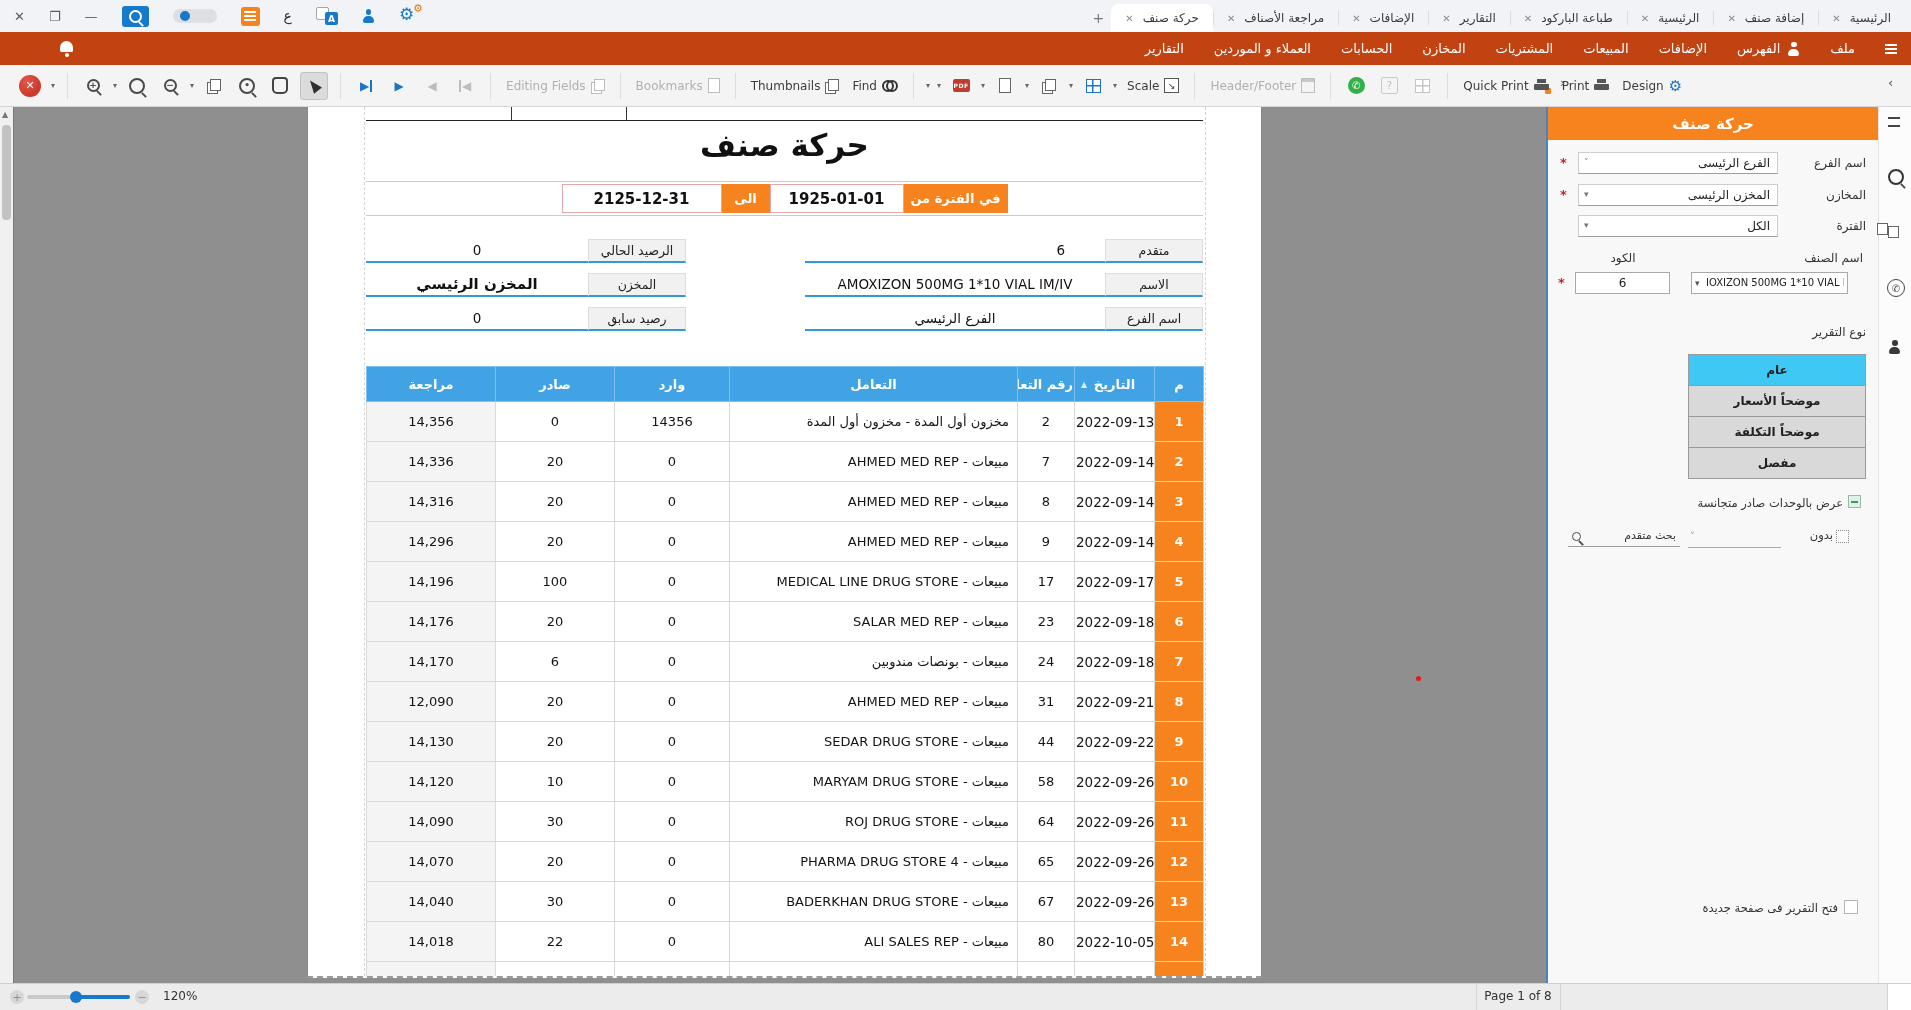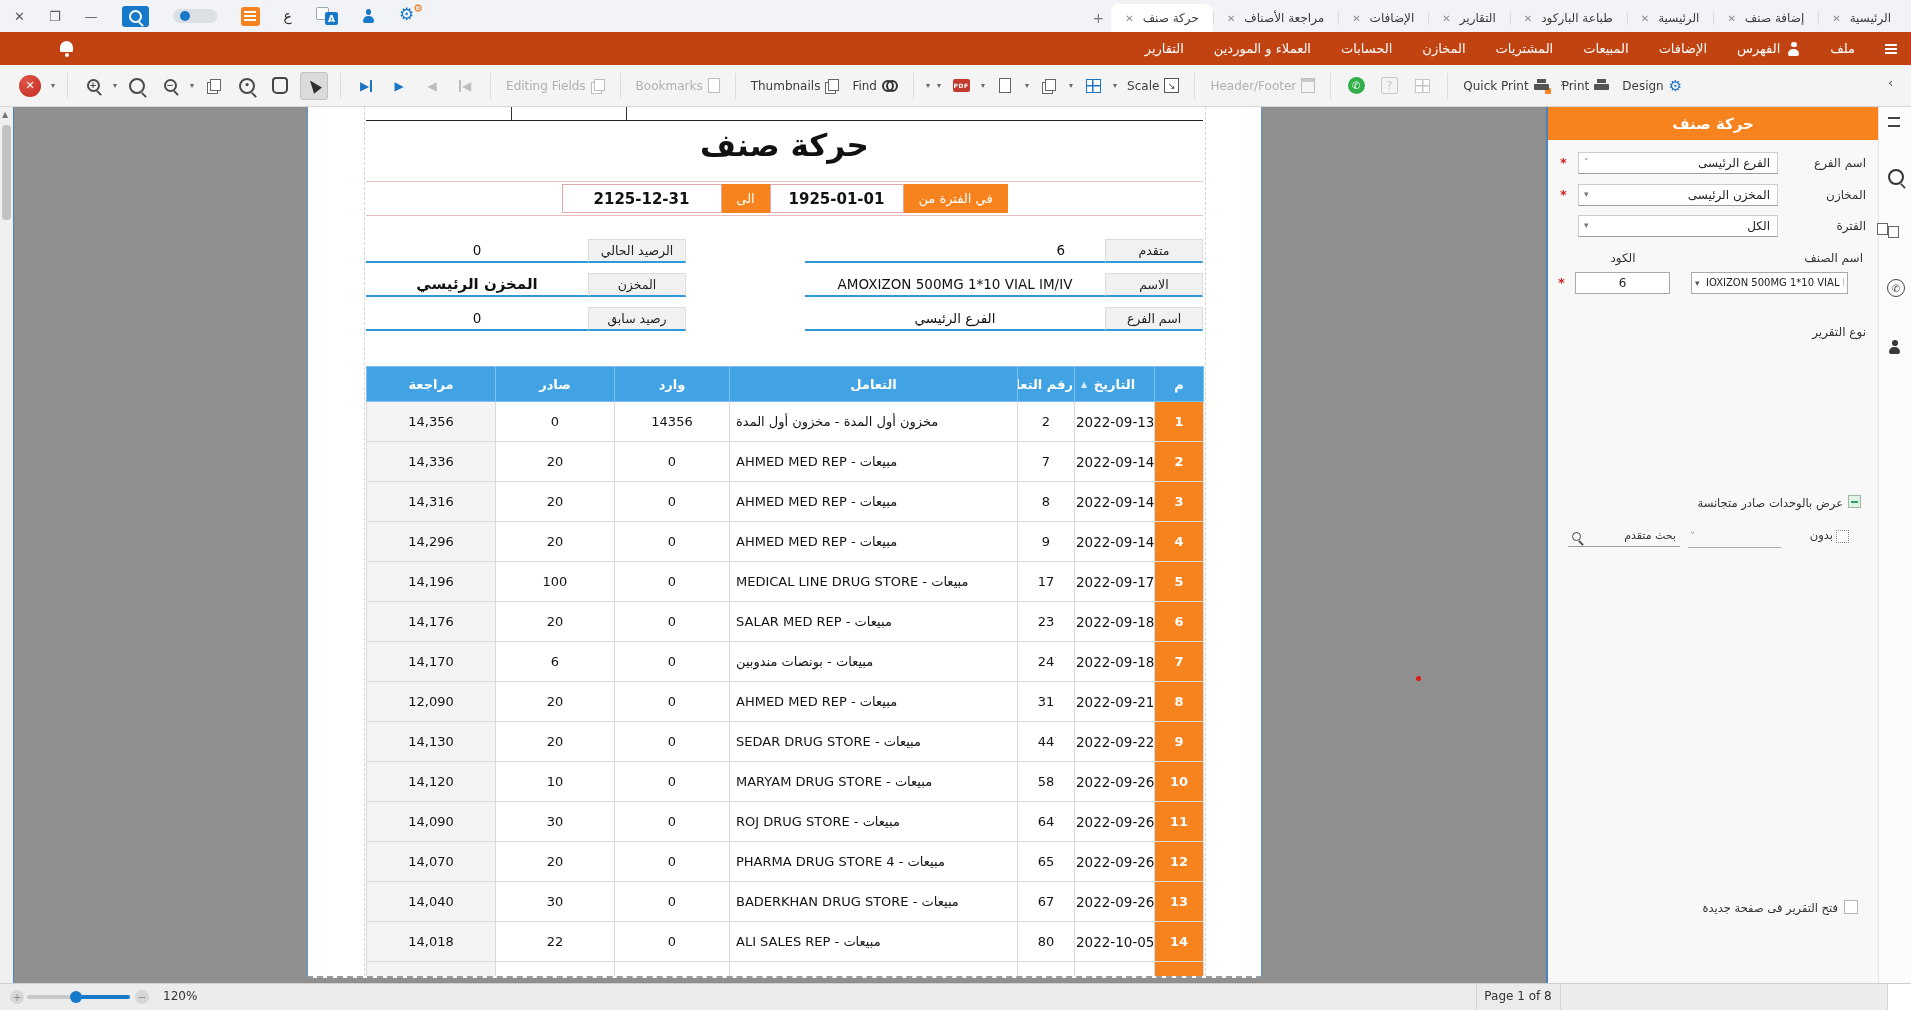--- a/index.html
+++ b/index.html
@@ -106,41 +106,41 @@
   .varrow{position:absolute;left:2px;top:3px;font-size:8px;color:#777;}
   .vthumb{position:absolute;left:2px;top:18px;width:9px;height:95px;background:#C2C2C2;border-radius:4px;}
   #page{position:absolute;left:307px;top:0;width:953px;height:869px;background:#fff;overflow:hidden;
         border-left:1px solid #5F93C8;border-right:1px solid #5F93C8;border-bottom:2px dashed #9B9B9B;box-sizing:content-box;}
   .pguide{position:absolute;top:0;bottom:0;width:0;border-left:1px dashed #D4D4D4;}
   .ptick{position:absolute;top:0;width:1px;height:13px;background:#333;}
   .ptopline{position:absolute;left:58px;top:13px;width:837px;height:1px;background:#222;}
   .ptitle{position:absolute;left:58px;top:20px;width:837px;text-align:center;font-size:31px;font-weight:bold;color:#111;direction:rtl;}
   .pdates{position:absolute;left:58px;top:74px;width:837px;height:33px;border-top:1px solid #E7BFBF;border-bottom:1px solid #E7BFBF;
           display:flex;direction:rtl;align-items:center;justify-content:center;}
-  .chip{height:29px;display:flex;align-items:center;justify-content:center;background:#F6831D;color:#fff;font-weight:normal;font-size:13px;direction:rtl;}
+  .chip{height:29px;display:flex;align-items:center;justify-content:center;background:#F6831D;color:#fff;font-weight:bold;font-size:13px;direction:rtl;}
   .dval{height:27px;display:flex;align-items:center;justify-content:center;background:#fff;border:1px solid #E0A8A8;
         font-size:15px;font-weight:bold;color:#111;direction:ltr;}
   .fgroup{position:absolute;direction:rtl;}
   .frow{display:flex;direction:rtl;align-items:stretch;height:24px;margin-bottom:10px;}
   .flabel{width:98px;flex:none;background:#F1F1F1;border:1px solid #DCDCDC;border-bottom:2px solid #2E9BD8;
           display:flex;align-items:center;justify-content:center;font-size:12.5px;color:#222;box-sizing:border-box;}
   .fvalue{flex:1;border-bottom:2px solid #2E9BD8;display:flex;align-items:center;justify-content:center;
           font-size:13.5px;color:#111;box-sizing:border-box;overflow:hidden;white-space:nowrap;}
   .fvalue.num{justify-content:flex-start;padding-right:40px;}
   .fvalue.ltr{direction:ltr;}
   .fvalue.bold{font-weight:bold;font-size:15px;}
 
   #rtable{position:absolute;left:58px;top:259px;width:837px;direction:rtl;border-collapse:collapse;table-layout:fixed;}
   #rtable td{overflow:hidden;white-space:nowrap;box-sizing:border-box;}
   #rtable thead td{background:#41A3E3;color:#fff;font-weight:bold;font-size:13px;height:35px;text-align:center;
                    border:1px solid #7FC0EE;position:relative;}
   #rtable tbody td{background:#fff;height:40px;text-align:center;font-size:13px;color:#141414;border:1px solid #D9D9D9;}
   #rtable tbody td.c0{background:#F6831D;color:#fff;font-weight:bold;font-size:13px;}
   #rtable tbody td.c1{direction:ltr;font-size:13.5px;border-radius:11px;}
-  #rtable tbody td.c3{text-align:left;padding-right:18px;padding-left:6px;}
+  #rtable tbody td.c3{text-align:right;padding-right:8px;padding-left:6px;}
   #rtable tbody td.c4,#rtable tbody td.c5{direction:ltr;}
   #rtable tbody td.c6{background:#F4F4F4;direction:ltr;}
   .sorticon{position:absolute;left:6px;top:13px;font-size:8px;color:#D9ECFB;}
   .red-dot{position:absolute;left:1416px;top:569px;width:5px;height:5px;border-radius:50%;background:#E01B1B;}
 
   
   #sidebar{position:absolute;left:1548px;top:107px;width:330px;height:876px;background:#F8F8F8;}
   .sb-header{position:absolute;left:0;top:0;width:330px;height:33px;background:#F6831D;color:#fff;font-weight:bold;font-size:15px;
              display:flex;align-items:center;justify-content:center;direction:rtl;}
   .sb-label{position:absolute;font-size:12px;color:#333;direction:rtl;text-align:right;}
@@ -659,20 +659,26 @@
     <span class="sb-label" style="left:215px;top:144px;width:100px">اسم الصنف</span>
     <span class="sb-label" style="left:45px;top:144px;width:60px;text-align:center">الكود</span>
     <div class="combo" style="left:143px;top:165px;width:157px">
       <span class="cval">IOXIZON 500MG 1*10 VIAL IM/IV</span>
       <span class="chev">▾</span>
     </div>
     <div class="codebox" style="left:27px;top:165px;width:95px">6</div>
     <span class="ast" style="left:10px;top:168px">*</span>
 
     <span class="sb-label" style="left:240px;top:218px;width:78px">نوع التقرير</span>
+    <div id="rtypes">
+        <div class="opt sel">عام</div>
+        <div class="opt">موضحاً الأسعار</div>
+        <div class="opt">موضحاً التكلفة</div>
+        <div class="opt">مفصل</div>
+      </div>
 
     <span class="cbx-green" style="left:300px;top:388px">
         <b></b>
       </span>
     <span class="sb-text" style="left:140px;top:389px;width:155px">عرض بالوحدات صادر متجانسة</span>
 
     <span class="dotgrid" style="left:288px;top:423px"></span>
     <span class="sb-text" style="left:240px;top:421px;width:45px">بدون</span>
     <div class="ddline">
       <span class="chev">˅</span>

